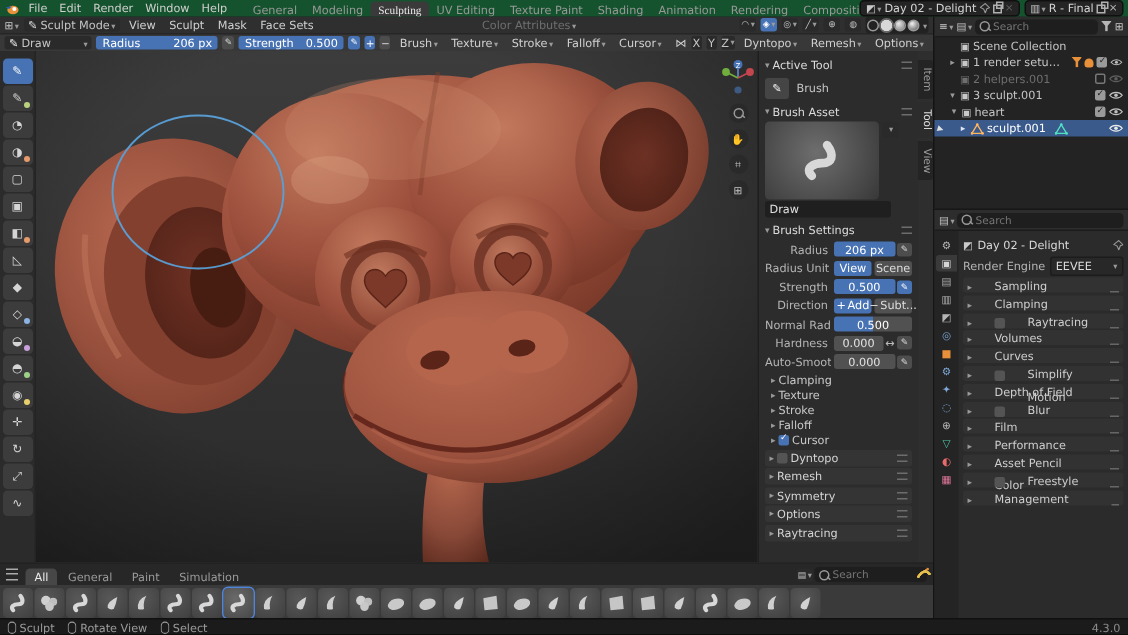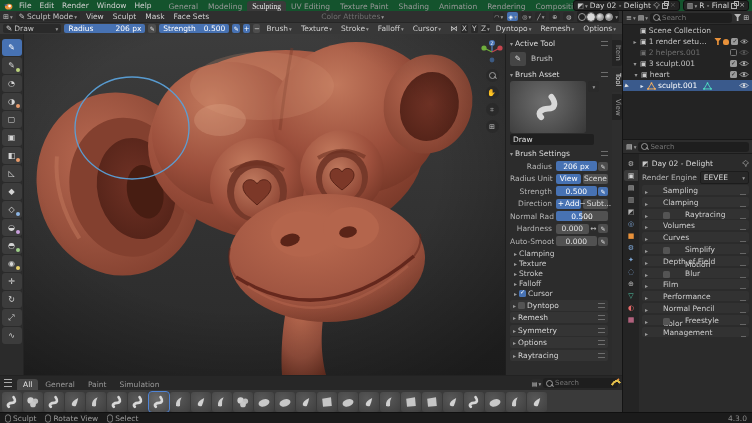--- a/index.html
+++ b/index.html
@@ -876,21 +876,21 @@
           </div>
         <div class="prow">
             <span>Film</span>
             <span class="grip"></span>
           </div>
         <div class="prow">
             <span>Performance</span>
             <span class="grip"></span>
           </div>
         <div class="prow">
-            <span>Normal Pencil</span>
+            <span>Asset Pencil</span>
             <span class="grip"></span>
           </div>
         <div class="prow">
             <span class="cb"></span>
             <span>Freestyle</span>
             <span class="grip"></span>
           </div>
         <div class="prow">
             <span>Color Management</span>
             <span class="grip"></span>

